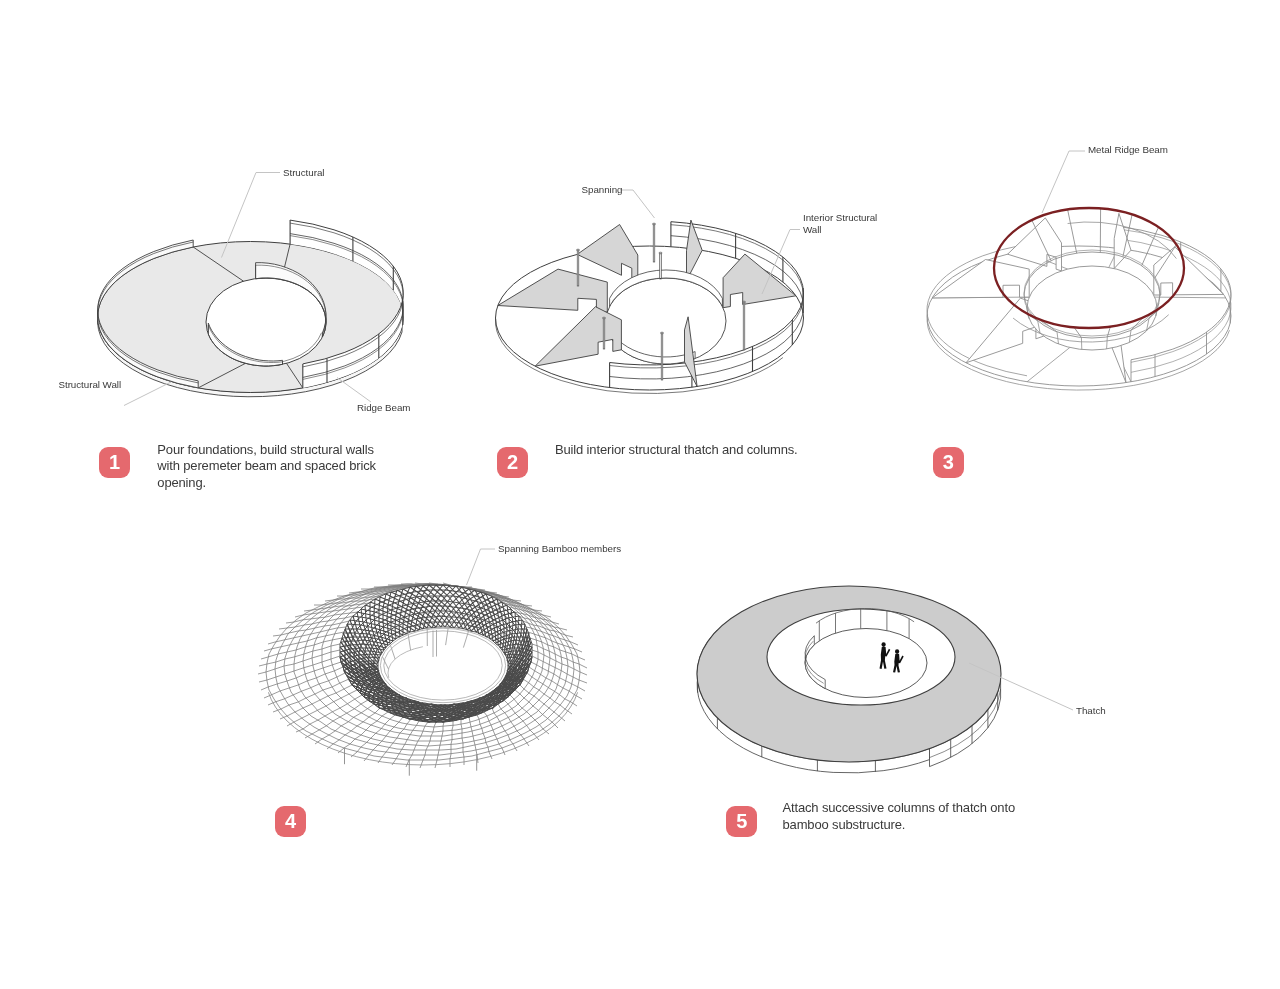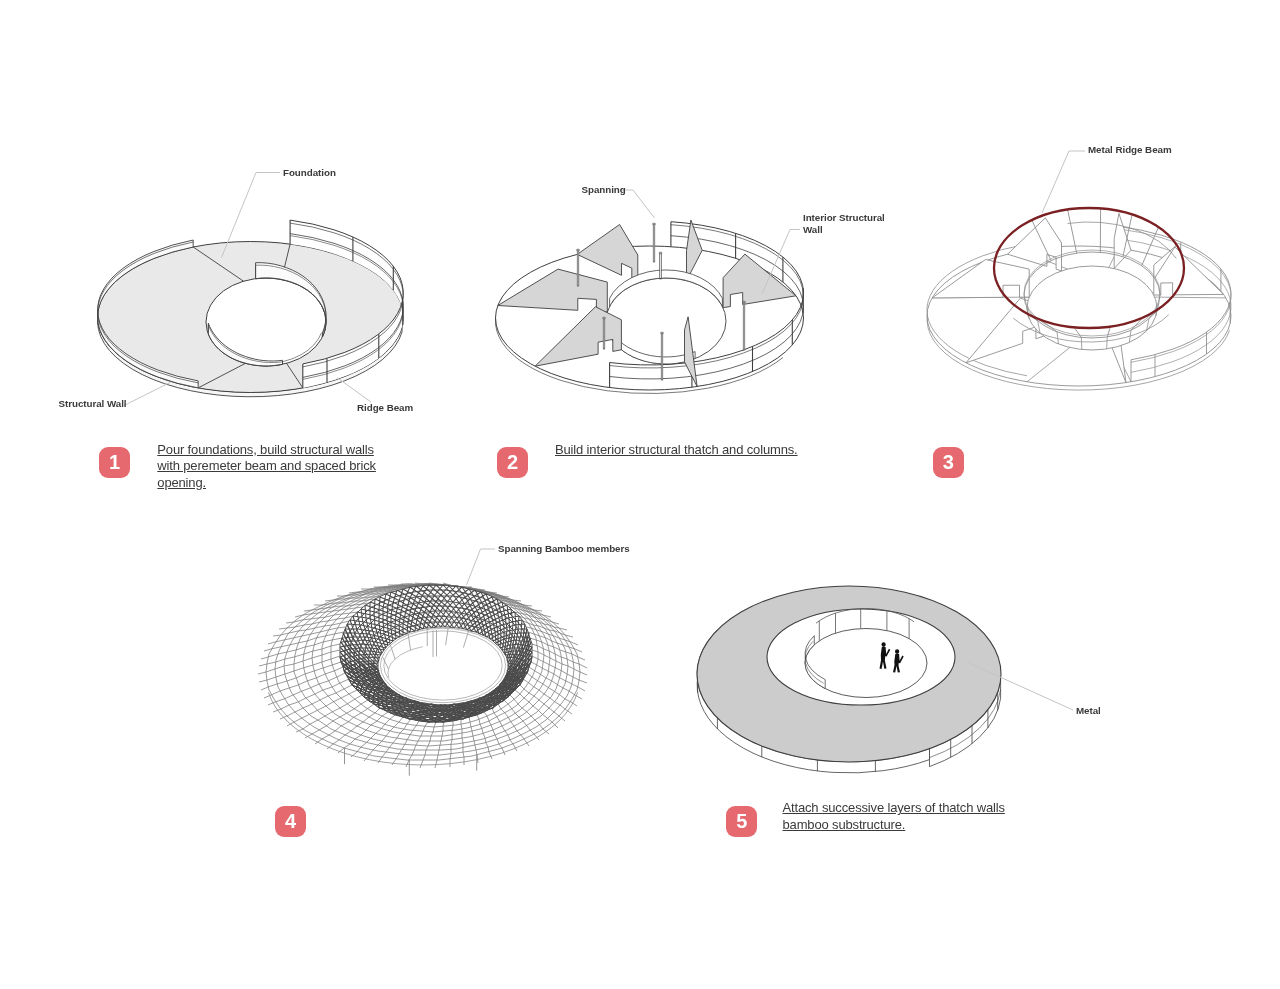--- a/index.html
+++ b/index.html
@@ -4,30 +4,30 @@
 <style>
   html,body { margin:0; padding:0; background:#ffffff; }
   .canvas {
     position:relative; width:1280px; height:989px; overflow:hidden;
     background:var(--page-bg,#ffffff);
     font-family:"Liberation Sans", sans-serif;
   }
   .canvas svg.drawing { position:absolute; left:0; top:0; }
   .lbl {
     position:absolute; font-size:9.8px; line-height:12px; color:var(--label-text,#3a3a3a);
-    white-space:pre-line; letter-spacing:-0.05px;font-weight:bold;
+    white-space:pre-line; letter-spacing:-0.05px;
   }
   .badge {
     position:absolute; width:31.3px; height:31.3px; border-radius:9px;
     background:var(--badge,#e5696e); color:var(--badge-text,#ffffff);
     font-size:20px; font-weight:bold; display:flex; align-items:center; justify-content:center;
   }
   .caption {
     position:absolute; font-size:13px; line-height:16.7px; color:var(--caption-text,#3a3a3a);
-    white-space:pre-line; letter-spacing:-0.15px;text-decoration:underline;
+    white-space:pre-line; letter-spacing:-0.15px;
   }
 </style>
 </head>
 <body>
 
 <div class="canvas">
   <svg class="drawing" width="1280" height="989" viewBox="0 0 1280 989">
 <g>
 <path d="M98.1,310.4 A153,75.5 0 0,0 402.0,327.5 L402.0,332.0 A153,75.5 0 0,1 98.1,314.9 Z" fill="#f6f6f6" stroke="#3f3f3f" stroke-width="0.9"></path>
 <path d="M97.5,317.0 a153,75.5 0 1,0 306,0 a153,75.5 0 1,0 -306,0 Z M206.0,322.0 a60,44 0 1,0 120,0 a60,44 0 1,0 -120,0 Z" fill="#e9e9e9" fill-rule="evenodd" stroke="#3f3f3f" stroke-width="1"></path>
@@ -234,33 +234,33 @@
 <path d="M819.3,640.8 L819.3,620.8" stroke="#555555" stroke-width="0.8" fill="none"></path>
 <g fill="#111111">
 <ellipse cx="883.6" cy="644.6" rx="2.1" ry="2.4"></ellipse>
           <path d="M881.8,647 L885.6,647 L886.2,654 L888.9,648.8 L890.3,649.8 L886.6,656.5 L885.2,656.3 L884.9,660.5 L886.5,668.5 L884.3,668.8 L883,661.5 L881.6,668.9 L879.5,668.6 L881,660.3 L880.8,654.5 Z"></path>
 <ellipse cx="897.1" cy="651.6" rx="2.1" ry="2.4"></ellipse>
           <path d="M895.3,654 L899.1,654 L899.6,660.8 L902.3,655.4 L903.7,656.4 L900.1,663.3 L898.7,663.1 L898.5,665.5 L900,672.3 L897.8,672.6 L896.5,666 L895.2,672.5 L893,672.3 L894.5,664.9 L894.3,661.5 Z"></path>
 </g>
 <path d="M1073,710 L969,663" stroke="#c4c4c4" stroke-width="1" fill="none"></path>
 </g>
   </svg>
-<div class="lbl" style="left:283px;top:166.8px">Foundation</div>
-<div class="lbl" style="left:58.5px;top:398px">Structural Wall</div>
+<div class="lbl" style="left:283px;top:166.8px">Structural</div>
+<div class="lbl" style="left:58.5px;top:379px">Structural Wall</div>
 <div class="lbl" style="left:357px;top:402.1px">Ridge Beam</div>
 <div class="lbl" style="left:581.5px;top:184.1px">Spanning</div>
 <div class="lbl" style="left:803px;top:212px">Interior Structural
 Wall</div>
 <div class="lbl" style="left:1088px;top:144.4px">Metal Ridge Beam</div>
 <div class="lbl" style="left:498px;top:542.5px">Spanning Bamboo members</div>
-<div class="lbl" style="left:1076px;top:704.8px">Metal</div>
+<div class="lbl" style="left:1076px;top:704.8px">Thatch</div>
 <div class="badge" style="left:99px;top:447px">1</div>
 <div class="badge" style="left:496.9px;top:447px">2</div>
 <div class="badge" style="left:932.7px;top:446.8px">3</div>
 <div class="badge" style="left:274.8px;top:805.7px">4</div>
 <div class="badge" style="left:726.2px;top:805.7px">5</div>
 <div class="caption" style="left:157.3px;top:441.6px">Pour foundations, build structural walls
 with peremeter beam and spaced brick
 opening.</div>
 <div class="caption" style="left:555px;top:441.6px">Build interior structural thatch and columns.</div>
-<div class="caption" style="left:782.5px;top:800.4px">Attach successive layers of thatch walls
+<div class="caption" style="left:782.5px;top:800.4px">Attach successive columns of thatch onto
 bamboo substructure.</div>
 </div>
 
 </body></html>

